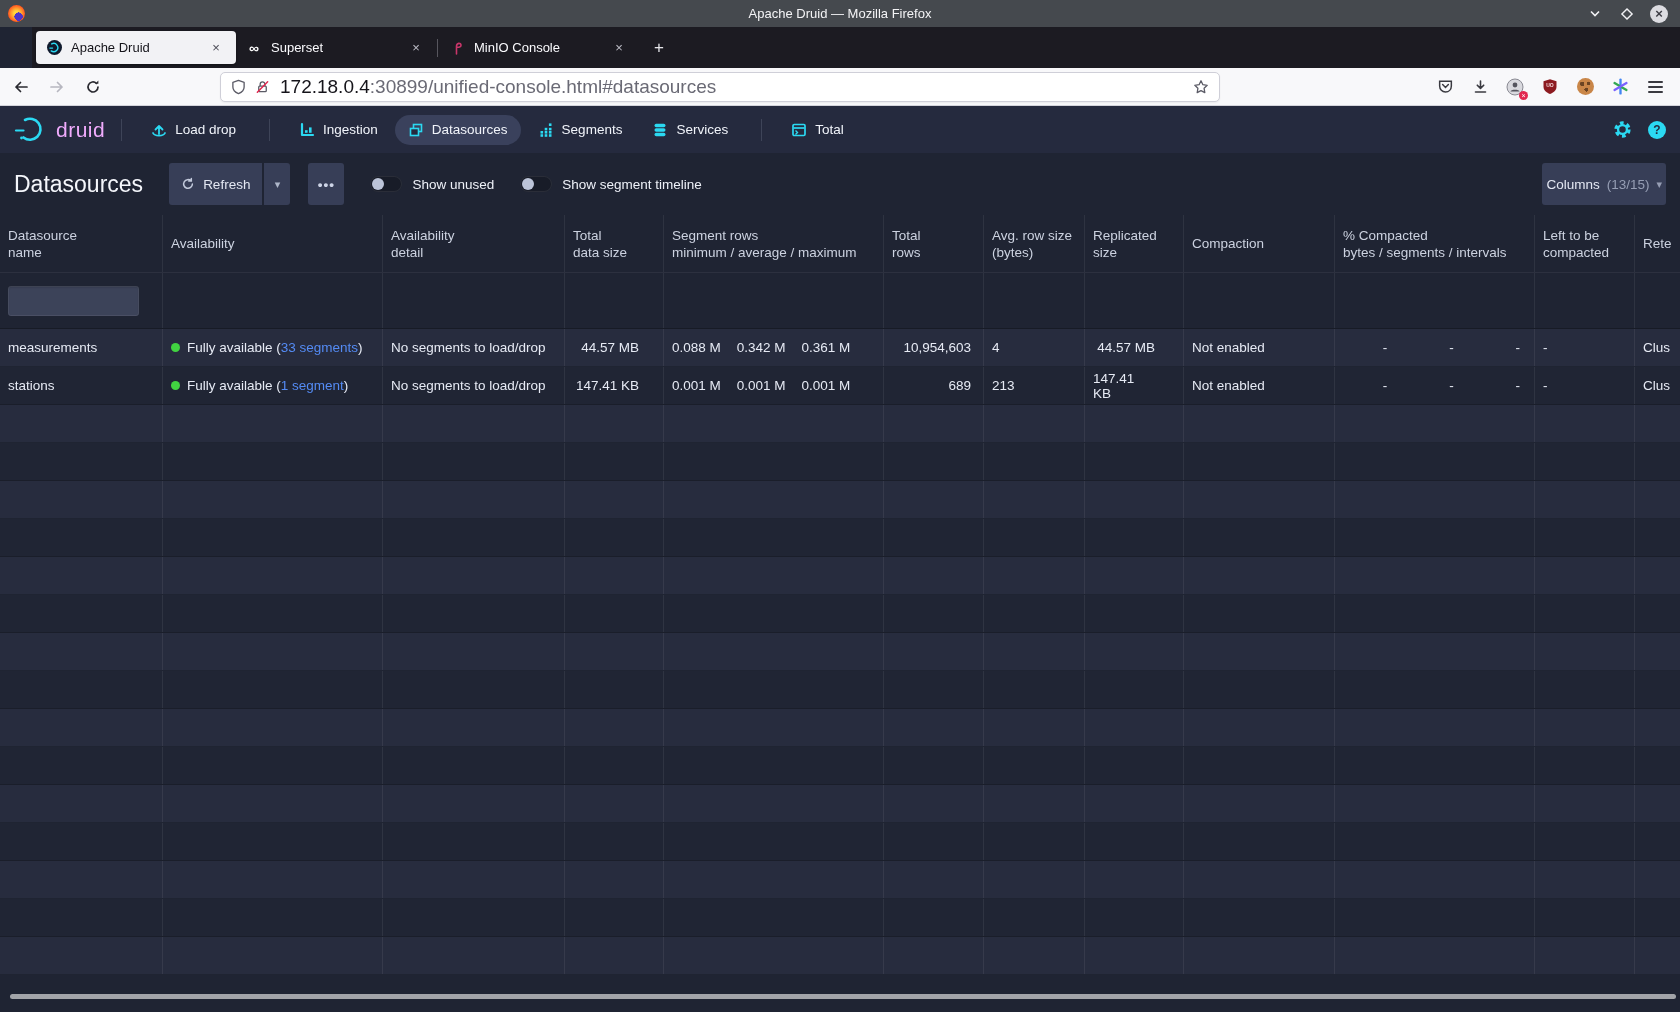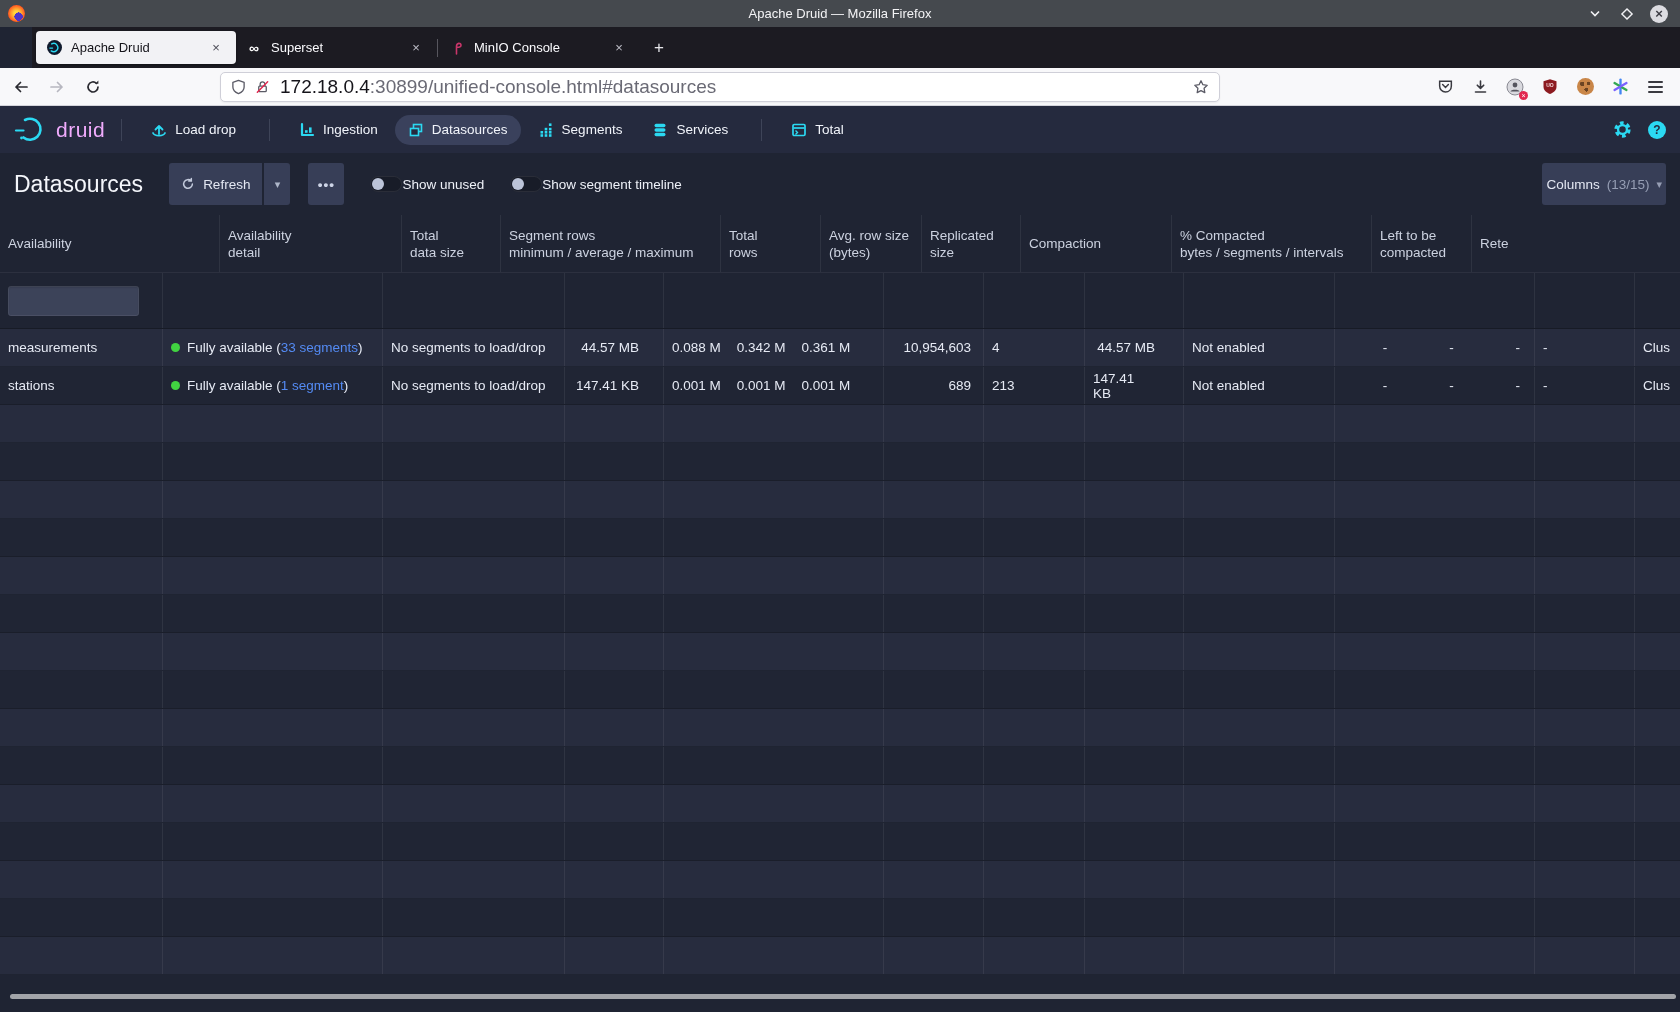--- a/index.html
+++ b/index.html
@@ -56,21 +56,21 @@
   .nav-right { margin-left:auto; display:flex; align-items:center; gap:16px; }
   .help-circle { width:18px; height:18px; border-radius:50%; background:#2bd9f2; color:#252a3e; font-weight:bold; font-size:12px; display:flex; align-items:center; justify-content:center; }
 
   
   .pagehead { height:62px; display:flex; align-items:center; padding:0 14px; }
   .page-title { color:#f4f6fb; font-size:23px; font-weight:400; margin-right:26px; }
   .btn { background:#373e57; color:#e3e7f2; font-size:13.5px; height:42px; display:flex; align-items:center; justify-content:center; border-radius:3px; border:none; }
   .refresh-main { padding:0 12px; border-radius:3px 0 0 3px; gap:8px; }
   .refresh-caret { width:26px; border-radius:0 3px 3px 0; margin-left:2px; color:#aeb6c9; font-size:11px; }
   .more-btn { width:36px; margin-left:18px; letter-spacing:1px; color:#cdd4e6; font-weight:bold; }
-  .toggle-group { display:flex; align-items:center; margin-left:26px; }
+  .toggle-group { display:flex; align-items:center; margin-left:26px; gap:10px; }
   .switch { width:32px; height:16px; border-radius:9px; background:#181c28; position:relative; box-shadow:inset 0 0 0 1px rgba(255,255,255,.08); }
   .switch .knob { position:absolute; left:2px; top:2px; width:12px; height:12px; border-radius:50%; background:#bcc4d8; }
   .toggle-label { color:#eef1f8; font-size:13.5px; }
   .columns-btn { margin-left:auto; padding:0 4px; gap:7px; }
   .columns-count { color:#969eb4; }
   .columns-caret { color:#969eb4; font-size:11px; }
 
   
   .tablewrap { width:1680px; overflow:hidden; }
   .trow { display:flex; width:1785px; }
@@ -335,20 +335,22 @@
   </div>
   <button class="btn columns-btn">
     <span>Columns</span>
     <span class="columns-count">(13/15)</span>
     <span class="columns-caret">▾</span>
   </button>
 </div>
 
 <div class="tablewrap">
   <div class="trow thead">
+    <div class="cell c1">Datasource
+name</div>
     <div class="cell c2">Availability</div>
     <div class="cell c3">Availability
 detail</div>
     <div class="cell c4">Total
 data size</div>
     <div class="cell c5">Segment rows
 minimum / average / maximum</div>
     <div class="cell c6">Total
 rows</div>
     <div class="cell c7">Avg. row size

